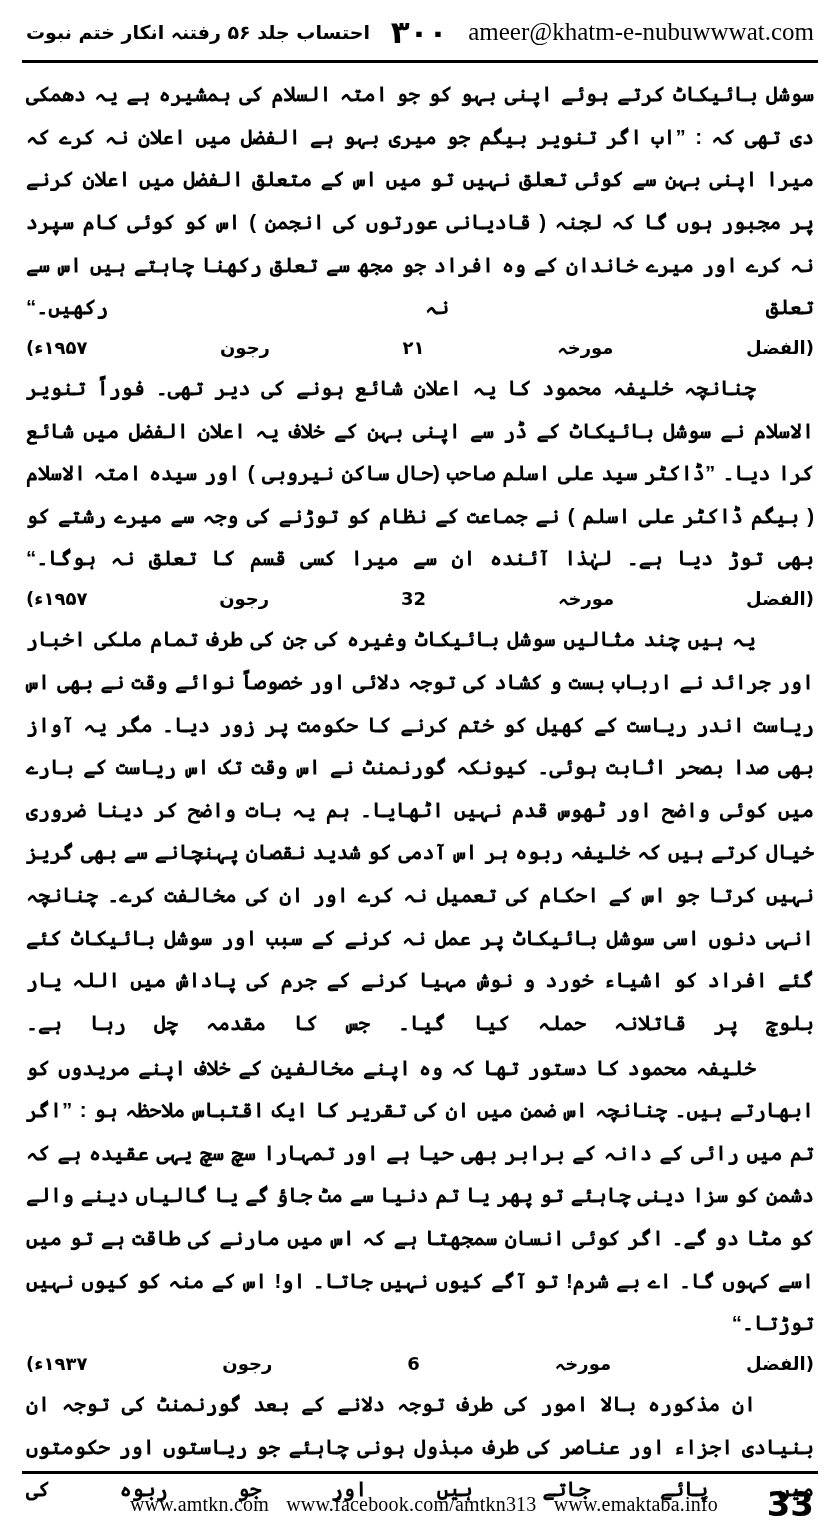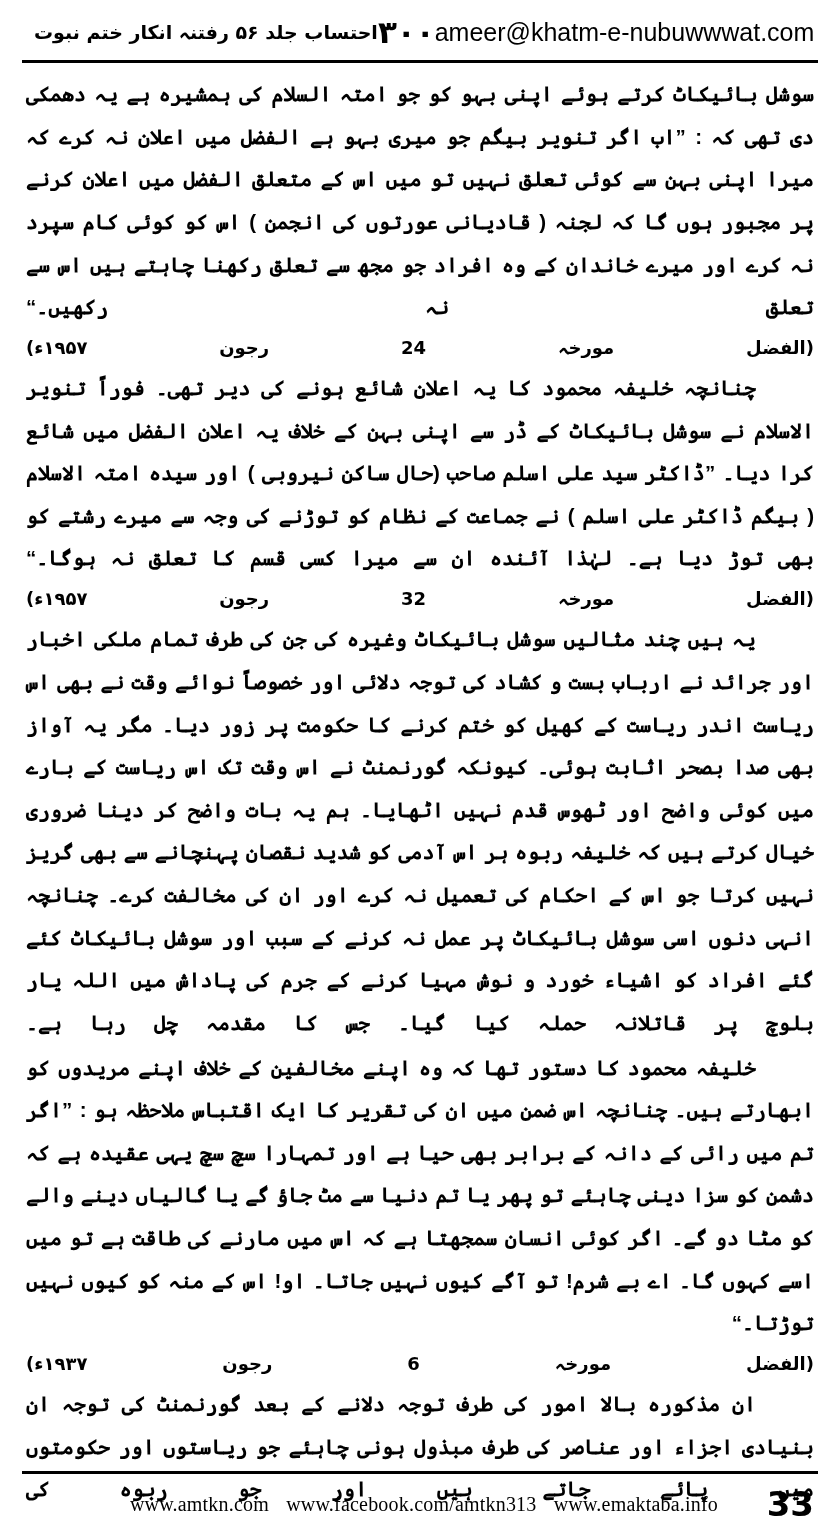--- a/index.html
+++ b/index.html
@@ -31,31 +31,30 @@
     justify-content: space-between;
     padding: 14px 26px 6px 26px;
     box-sizing: border-box;
   }
   .header-right {
     font-family: "DejaVu Sans", sans-serif;
     font-size: 19px;
     font-weight: bold;
     direction: rtl;
     white-space: nowrap;
-    margin-left: 8px;
   }
   .header-center {
     font-family: "DejaVu Sans", sans-serif;
     font-size: 31px;
     font-weight: bold;
     letter-spacing: 1px;
     direction: rtl;
   }
   .header-left {
-    font-family: Liberation Sans, sans-serif;
+    font-family: Liberation Serif, serif;
     font-size: 25px;
     direction: ltr;
     white-space: nowrap;
   }
   .rule-top {
     border-top: 3px solid #000;
     margin: 4px 22px 0 22px;
   }
 
   
@@ -134,21 +133,21 @@
     <div class="header-right">احتساب جلد ۵۶ رفتنہ انکار ختم نبوت</div>
     <div class="header-center">۳۰۰</div>
     <div class="header-left">ameer@khatm-e-nubuwwwat.com</div>
   </div>
 
   <div class="rule-top"></div>
 
   <div class="content">
 
     <p class="para">سوشل بائیکاٹ کرتے ہوئے اپنی بہو کو جو امتہ السلام کی ہمشیرہ ہے یہ دھمکی دی تھی کہ : ”اب اگر تنویر بیگم جو میری بہو ہے الفضل میں اعلان نہ کرے کہ میرا اپنی بہن سے کوئی تعلق نہیں تو میں اس کے متعلق الفضل میں اعلان کرنے پر مجبور ہوں گا کہ لجنہ ( قادیانی عورتوں کی انجمن ) اس کو کوئی کام سپرد نہ کرے اور میرے خاندان کے وہ افراد جو مجھ سے تعلق رکھنا چاہتے ہیں اس سے تعلق نہ رکھیں۔“</p>
-    <p class="citation">(الفضل مورخہ 24 رجون ۱۹۵۷ء)</p>
+    <p class="citation">(الفضل مورخہ ۲۱ رجون ۱۹۵۷ء)</p>
 
     <p class="para indent">چنانچہ خلیفہ محمود کا یہ اعلان شائع ہونے کی دیر تھی۔ فوراً تنویر الاسلام نے سوشل بائیکاٹ کے ڈر سے اپنی بہن کے خلاف یہ اعلان الفضل میں شائع کرا دیا۔ ”ڈاکٹر سید علی اسلم صاحب (حال ساکن نیروبی ) اور سیدہ امتہ الاسلام ( بیگم ڈاکٹر علی اسلم ) نے جماعت کے نظام کو توڑنے کی وجہ سے میرے رشتے کو بھی توڑ دیا ہے۔ لہٰذا آئندہ ان سے میرا کسی قسم کا تعلق نہ ہوگا۔“</p>
     <p class="citation">(الفضل مورخہ 32 رجون ۱۹۵۷ء)</p>
 
     <p class="para indent">یہ ہیں چند مثالیں سوشل بائیکاٹ وغیرہ کی جن کی طرف تمام ملکی اخبار اور جرائد نے ارباب بست و کشاد کی توجہ دلائی اور خصوصاً نوائے وقت نے بھی اس ریاست اندر ریاست کے کھیل کو ختم کرنے کا حکومت پر زور دیا۔ مگر یہ آواز بھی صدا بصحر اثابت ہوئی۔ کیونکہ گورنمنٹ نے اس وقت تک اس ریاست کے بارے میں کوئی واضح اور ٹھوس قدم نہیں اٹھایا۔ ہم یہ بات واضح کر دینا ضروری خیال کرتے ہیں کہ خلیفہ ربوہ ہر اس آدمی کو شدید نقصان پہنچانے سے بھی گریز نہیں کرتا جو اس کے احکام کی تعمیل نہ کرے اور ان کی مخالفت کرے۔ چنانچہ انہی دنوں اسی سوشل بائیکاٹ پر عمل نہ کرنے کے سبب اور سوشل بائیکاٹ کئے گئے افراد کو اشیاء خورد و نوش مہیا کرنے کے جرم کی پاداش میں اللہ یار بلوچ پر قاتلانہ حملہ کیا گیا۔ جس کا مقدمہ چل رہا ہے۔</p>
 
     <p class="para indent">خلیفہ محمود کا دستور تھا کہ وہ اپنے مخالفین کے خلاف اپنے مریدوں کو ابھارتے ہیں۔ چنانچہ اس ضمن میں ان کی تقریر کا ایک اقتباس ملاحظہ ہو : ”اگر تم میں رائی کے دانہ کے برابر بھی حیا ہے اور تمہارا سچ سچ یہی عقیدہ ہے کہ دشمن کو سزا دینی چاہئے تو پھر یا تم دنیا سے مٹ جاؤ گے یا گالیاں دینے والے کو مٹا دو گے۔ اگر کوئی انسان سمجھتا ہے کہ اس میں مارنے کی طاقت ہے تو میں اسے کہوں گا۔ اے بے شرم! تو آگے کیوں نہیں جاتا۔ او! اس کے منہ کو کیوں نہیں توڑتا۔“</p>
     <p class="citation">(الفضل مورخہ 6 رجون ۱۹۳۷ء)</p>
 
     <p class="para indent">ان مذکورہ بالا امور کی طرف توجہ دلانے کے بعد گورنمنٹ کی توجہ ان بنیادی اجزاء اور عناصر کی طرف مبذول ہونی چاہئے جو ریاستوں اور حکومتوں میں پائے جاتے ہیں اور جو ربوہ کی</p>

